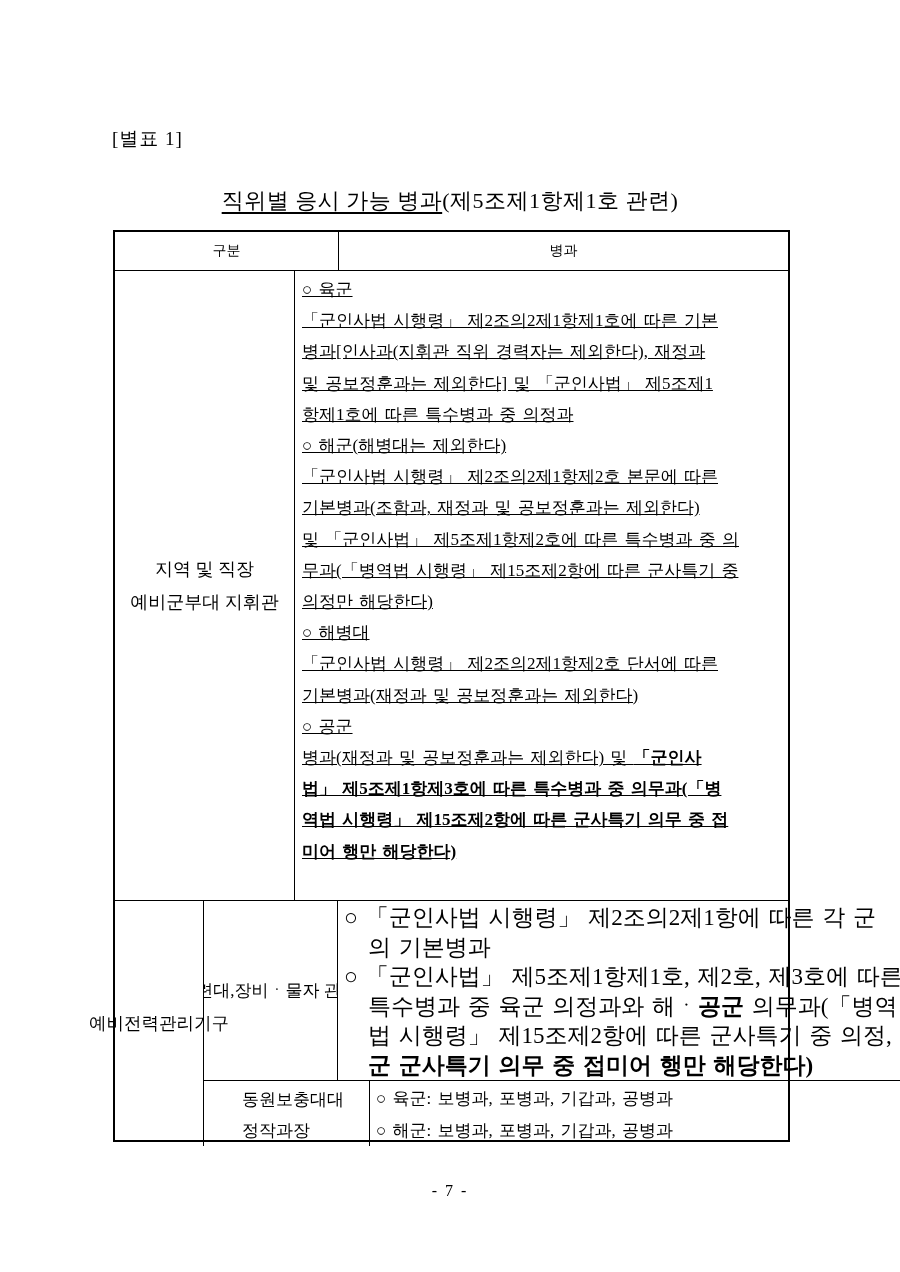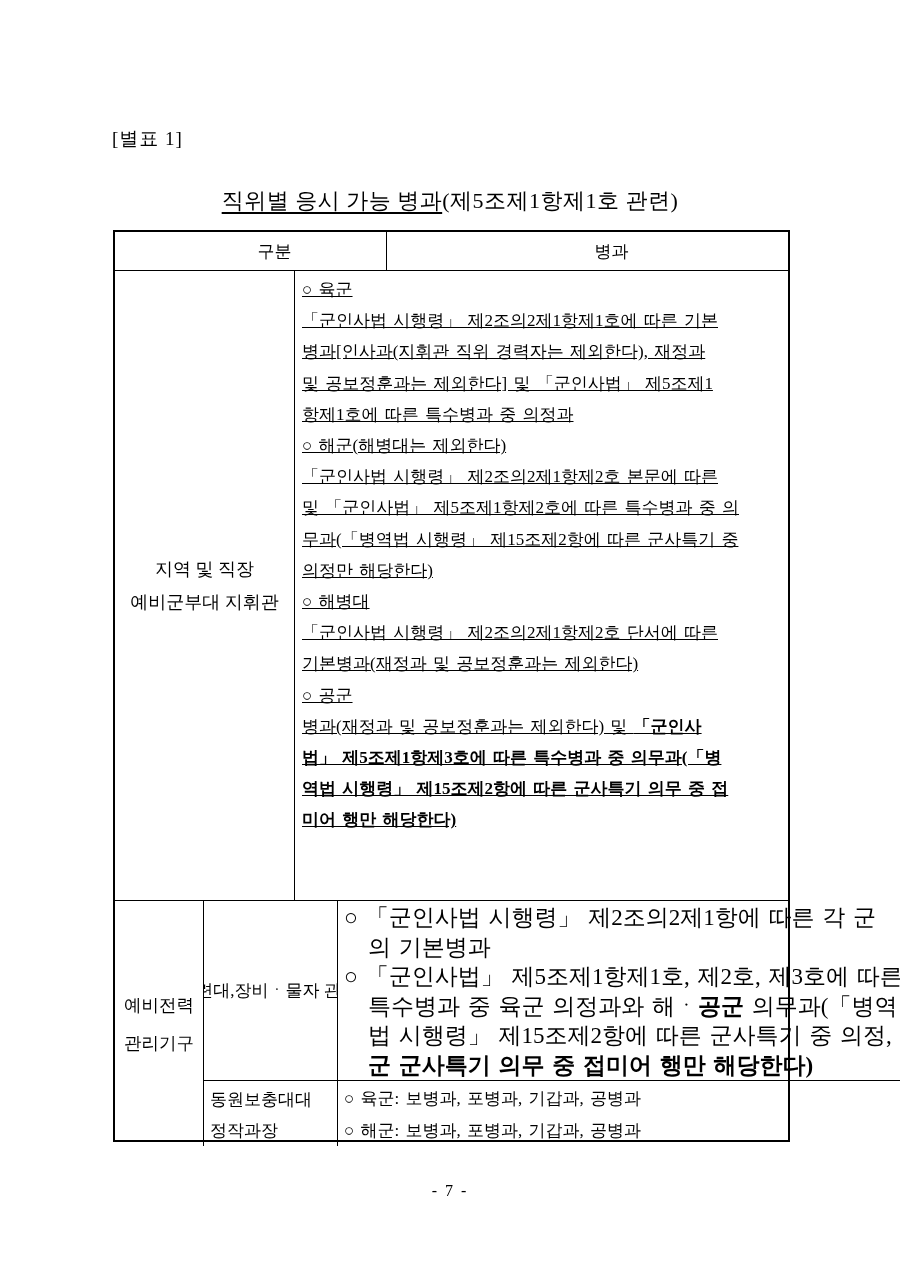--- a/index.html
+++ b/index.html
@@ -9,46 +9,46 @@
     position:relative;overflow:hidden;
   }
   .annex{position:absolute;left:112px;top:126px;font-size:19px;letter-spacing:1px;}
   .title-wrap{position:absolute;left:0;top:186px;width:900px;text-align:center;font-size:22px;letter-spacing:0.5px;}
   .title-underline{text-decoration:underline;text-underline-offset:4px;text-decoration-thickness:1.5px;}
   .doc-table{
     position:absolute;left:113px;top:230px;width:677px;height:912px;
     border:2px solid #000;box-sizing:border-box;display:flex;flex-direction:column;
   }
   .thead{display:flex;height:38px;border-bottom:1px solid #000;flex:none;}
-  .hcell{display:flex;align-items:center;justify-content:center;font-size:17px;box-sizing:border-box;margin-left:48px;}
+  .hcell{display:flex;align-items:center;justify-content:center;font-size:14px;box-sizing:border-box;}
   .hcell.c1{width:224px;border-right:1px solid #000;flex:none;}
   .hcell.c2{flex:1;}
   .row1{display:flex;height:629px;border-bottom:1px solid #000;flex:none;}
   .row1-label{
     width:180px;flex:none;border-right:1px solid #000;box-sizing:border-box;
     display:flex;flex-direction:column;justify-content:center;align-items:center;
     font-size:18px;
   }
   .row1-label .tline{line-height:33px;white-space:nowrap;}
   .branch-cell{flex:1;padding:3px 4px 0 7px;overflow:hidden;box-sizing:border-box;text-decoration:underline;}
   .branch-cell .tline{font-size:17px;line-height:31.2px;white-space:nowrap;word-spacing:2px;}
   .row2{display:flex;flex:1;}
   .row2-label{
     width:89px;flex:none;border-right:1px solid #000;box-sizing:border-box;
-    display:flex;flex-direction:column;justify-content:center;align-items:center;font-size:17.5px;
+    display:flex;flex-direction:row;justify-content:center;align-items:center;font-size:17.5px;font-family:Liberation Mono, monospace;
   }
   .row2-label .tline{line-height:38px;white-space:nowrap;}
   .row2-right{flex:1;display:flex;flex-direction:column;}
   .subrow{display:flex;box-sizing:border-box;}
   .subrow.s1{height:180px;border-bottom:1px solid #000;flex:none;}
   .subrow.s2{flex:1;}
   .sublabel{width:134px;flex:none;border-right:1px solid #000;box-sizing:border-box;font-size:17px;overflow:hidden;}
   .sublabel.sl1{display:flex;flex-direction:row;justify-content:center;align-items:center;}
   .sublabel.sl1 .tline{line-height:35px;white-space:nowrap;}
-  .sublabel.sl2{padding:3px 0 0 6px;}
+  .sublabel.sl2{padding:3px 0 0 6px;margin-left:32px;}
   .sublabel.sl2 .tline{line-height:31px;white-space:nowrap;}
   .subcontent{flex:1;padding:2px 4px 0 6px;overflow:hidden;box-sizing:border-box;}
   .subrow.s1 .subcontent .tline{font-size:23px;line-height:29.6px;white-space:nowrap;word-spacing:2px;}
   .subrow.s2 .subcontent .tline{font-size:17px;line-height:31.5px;white-space:nowrap;word-spacing:2px;}
   .tline.ind{padding-left:24px;}
   .bold{font-weight:bold;}
   .footer{position:absolute;left:0;top:1182px;width:900px;text-align:center;font-size:16px;letter-spacing:2px;}
 </style>
 </head>
 <body>
@@ -69,20 +69,21 @@
         <div class="tline"><span>예비군부대 지휘관</span></div>
       </div>
     <div class="branch-cell">
         <div class="tline"><span>○ 육군</span></div>
         <div class="tline"><span>「군인사법 시행령」 제2조의2제1항제1호에 따른 기본</span></div>
         <div class="tline"><span>병과[인사과(지휘관 직위 경력자는 제외한다), 재정과</span></div>
         <div class="tline"><span>및 공보정훈과는 제외한다] 및 「군인사법」 제5조제1</span></div>
         <div class="tline"><span>항제1호에 따른 특수병과 중 의정과</span></div>
         <div class="tline"><span>○ 해군(해병대는 제외한다)</span></div>
         <div class="tline"><span>「군인사법 시행령」 제2조의2제1항제2호 본문에 따른</span></div>
+        <div class="tline"><span>기본병과(조함과, 재정과 및 공보정훈과는 제외한다)</span></div>
         <div class="tline"><span>및 「군인사법」 제5조제1항제2호에 따른 특수병과 중 의</span></div>
         <div class="tline"><span>무과(「병역법 시행령」 제15조제2항에 따른 군사특기 중</span></div>
         <div class="tline"><span>의정만 해당한다)</span></div>
         <div class="tline"><span>○ 해병대</span></div>
         <div class="tline"><span>「군인사법 시행령」 제2조의2제1항제2호 단서에 따른</span></div>
         <div class="tline"><span>기본병과(재정과 및 공보정훈과는 제외한다)</span></div>
         <div class="tline"><span>○ 공군</span></div>
         <div class="tline"><span>병과(재정과 및 공보정훈과는 제외한다) 및 </span><span class="bold">「군인사</span></div>
         <div class="tline"><span class="bold">법」 제5조제1항제3호에 따른 특수병과 중 의무과(「병</span></div>
         <div class="tline"><span class="bold">역법 시행령」 제15조제2항에 따른 군사특기 의무 중 접</span></div>

